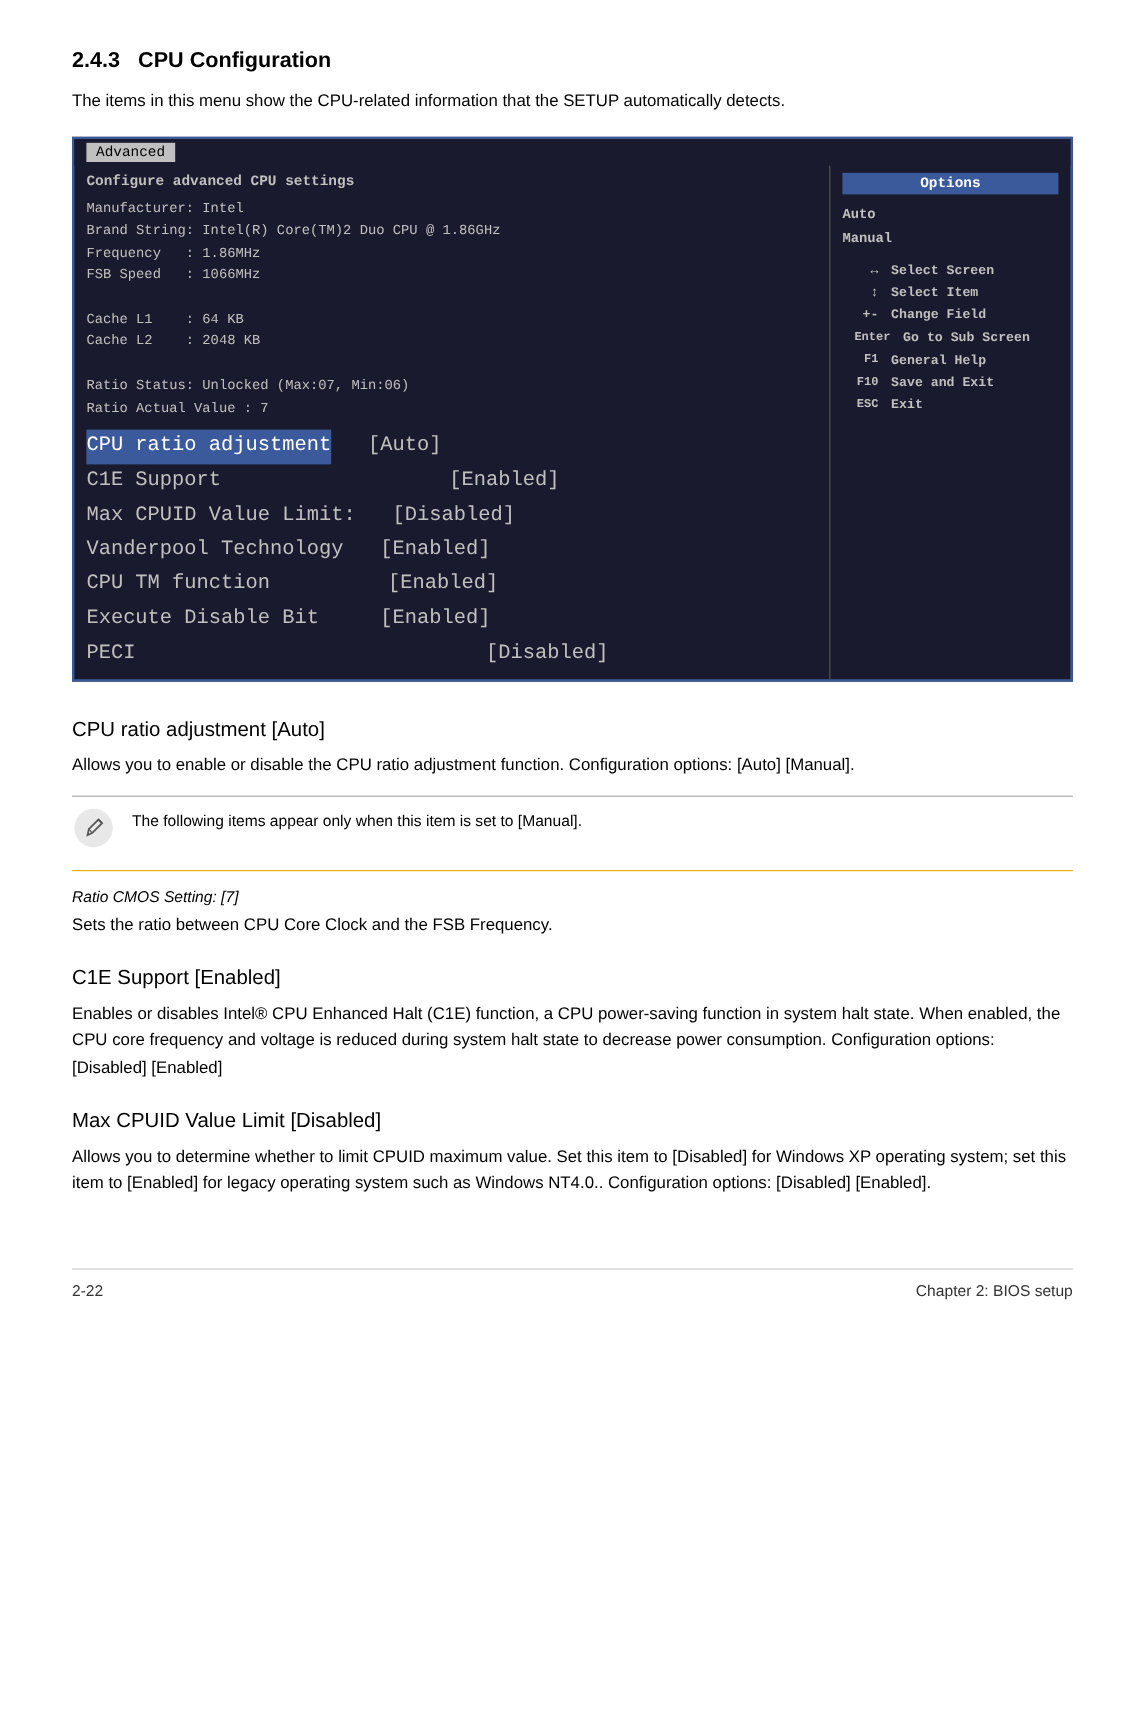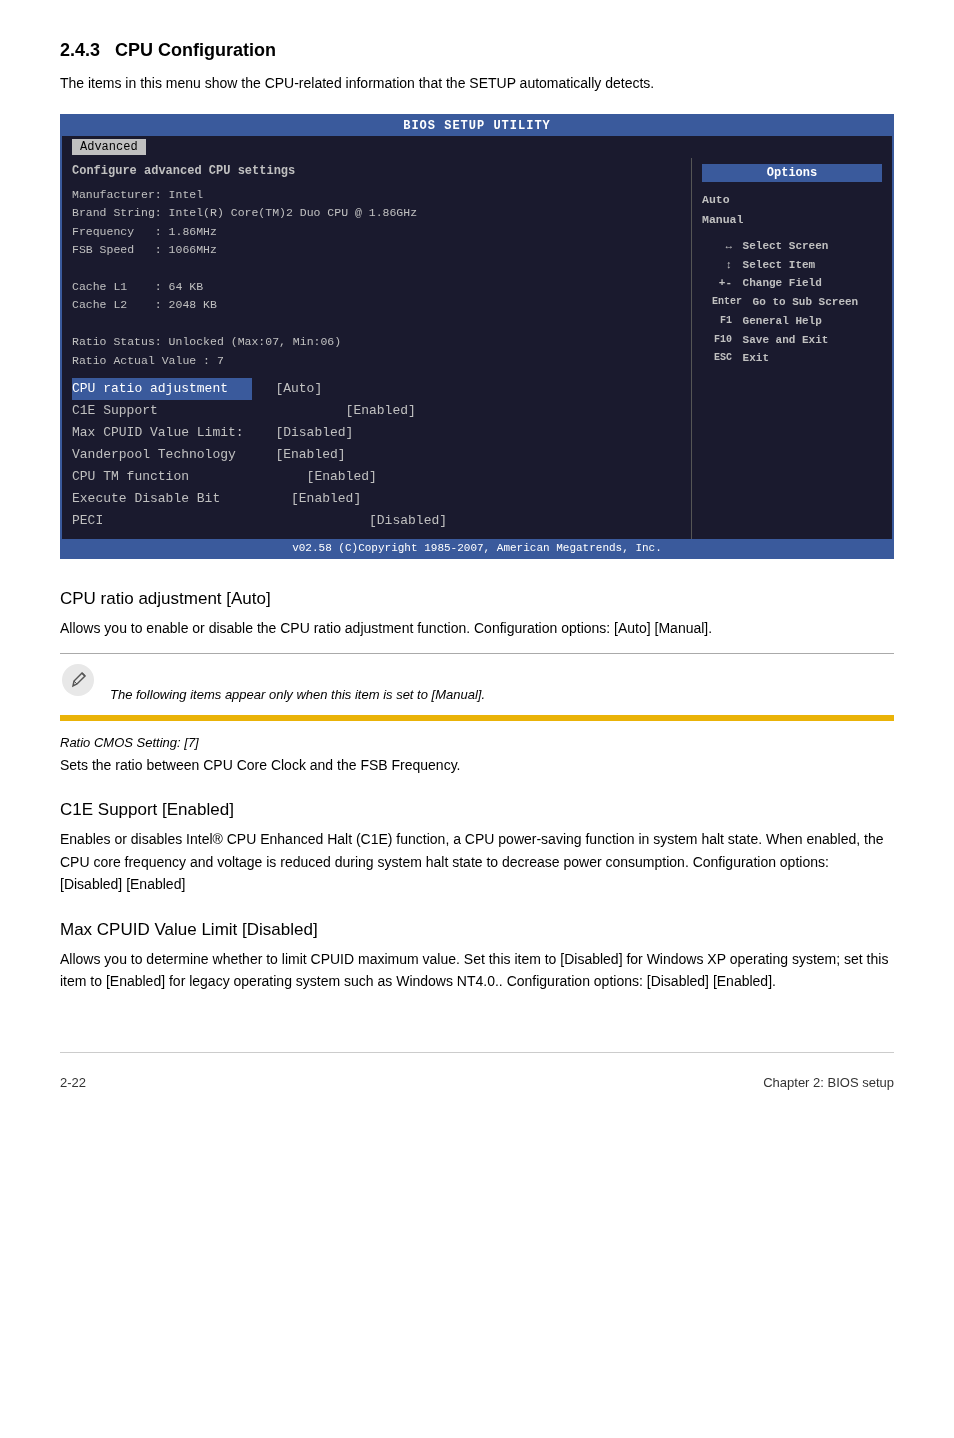--- a/index.html
+++ b/index.html
@@ -99,21 +99,21 @@
     }
 
     .bios-option-item {
       color: #c0c0c0;
       font-size: 11.5px;
       line-height: 1.7;
     }
 
     .bios-settings {
       color: #c0c0c0;
-      font-size: 13px;
+      font-size: 17px;
     }
 
     .bios-setting-row {
       display: flex;
       line-height: 1.7;
     }
 
     .bios-setting-label {
       min-width: 180px;
     }
@@ -161,27 +161,26 @@
     }
 
     .section-body {
       font-size: 14px;
       line-height: 1.6;
       margin-bottom: 12px;
     }
 
     .note-box {
       display: flex;
-      align-items: flex-end;
+      align-items: flex-start;
       border-top: 1px solid #aaa;
-      border-bottom: 6px solid #eab308;
+      border-bottom: 1px solid #eab308;
       padding: 10px 0;
       margin: 14px 0;
       gap: 14px;
-      font-style: italic;
     }
 
     .note-icon {
       font-size: 28px;
       color: #555;
       margin-top: -2px;
       flex-shrink: 0;
     }
 
     .note-text {
@@ -195,34 +194,33 @@
       margin-bottom: 4px;
     }
 
     .page-footer {
       display: flex;
       justify-content: space-between;
       margin-top: 60px;
       font-size: 13px;
       color: #333;
       border-top: 1px solid #ccc;
-      padding-top: 22px;
+      padding-top: 10px;
     }
   </style>
 </head>
 <body>
 
 <h2 class="section-title">
   <span>2.4.3</span>&nbsp;&nbsp;&nbsp;<span>CPU Configuration</span>
 </h2>
 
 <p class="intro-text">The items in this menu show the CPU-related information that the SETUP automatically detects.</p>
 
 <div class="bios-box">
-  <div class="bios-header">BIOS SETUP UTILITY</div>
   <div class="bios-tab-row">
     <span class="bios-tab">Advanced</span>
   </div>
   <div class="bios-content">
 
     <div class="bios-left">
       <div class="bios-section-title">Configure advanced CPU settings</div>
       <div class="bios-info">
         Manufacturer: Intel<br>
         Brand String: Intel(R) Core(TM)2 Duo CPU @ 1.86GHz<br>
@@ -296,21 +294,20 @@
           <span class="bios-key-sym" style="min-width:30px; font-size:10px;">F10</span>
           <span>&nbsp;Save and Exit</span>
         </div>
         <div class="bios-key-row">
           <span class="bios-key-sym" style="min-width:30px; font-size:10px;">ESC</span>
           <span>&nbsp;Exit</span>
         </div>
       </div>
     </div>
   </div>
-  <div class="bios-footer">v02.58 (C)Copyright 1985-2007, American Megatrends, Inc.</div>
 </div>
 
 <h3 class="section-heading">CPU ratio adjustment [Auto]</h3>
 <p class="section-body">Allows you to enable or disable the CPU ratio adjustment function. Configuration options: [Auto] [Manual].</p>
 
 <div class="note-box">
   <div class="note-icon">
     
     <svg width="36" height="36" viewBox="0 0 36 36" fill="none" xmlns="http://www.w3.org/2000/svg">
       <ellipse cx="18" cy="18" rx="16" ry="16" fill="#e8e8e8"></ellipse>

